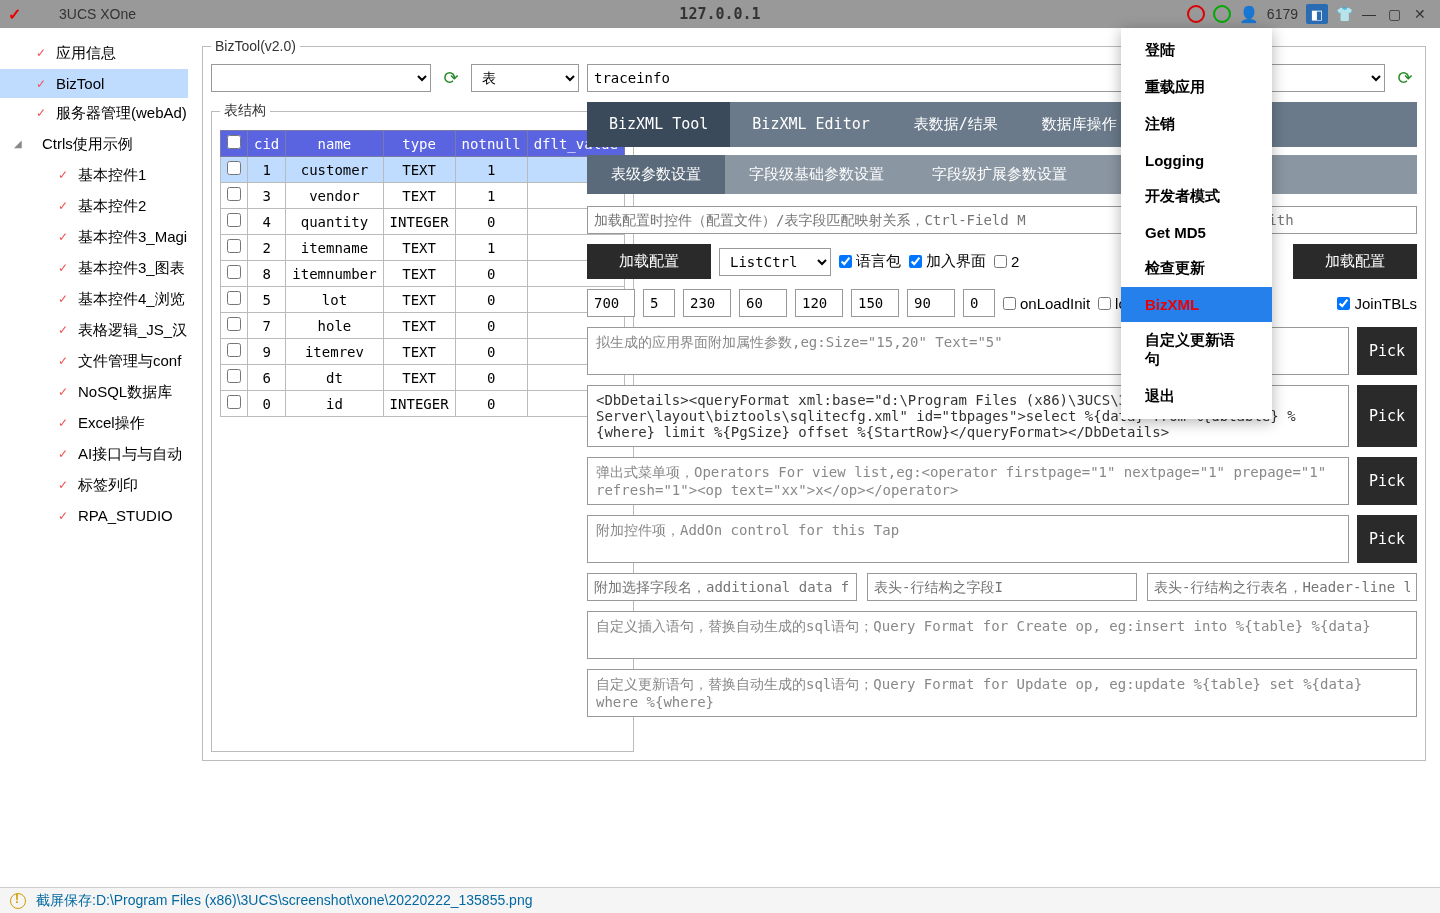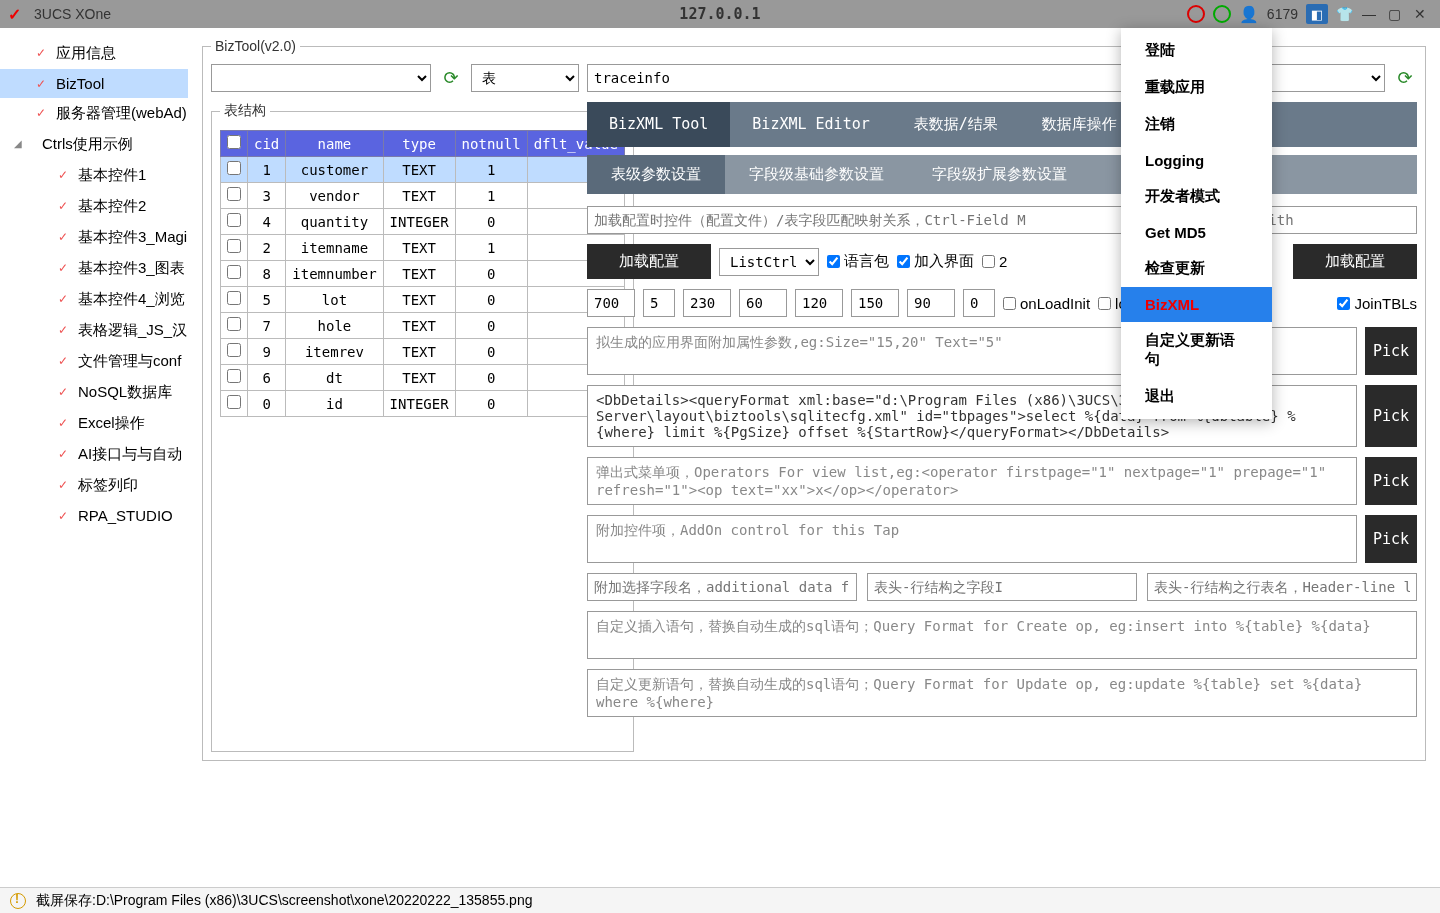--- a/index.html
+++ b/index.html
@@ -1,21 +1,21 @@
 <!DOCTYPE html>
 <html><head>
 <meta charset="utf-8">
 <style>
 * { box-sizing: border-box; margin: 0; padding: 0; font-family: "SimSun", "Microsoft YaHei", sans-serif; }
 body { width: 1440px; height: 913px; background: #fff; overflow: hidden; position: relative; }
 
 
 .titlebar { height: 28px; background: #999; display: flex; align-items: center; padding: 0 8px; color: #333; font-size: 13px; position: relative; }
 .titlebar .app-icon { width: 18px; height: 18px; margin-right: 8px; display: inline-block; color: #e00; font-weight: bold; font-size: 16px; }
-.titlebar .app-name { font-size: 14px; color: #333; }
+.titlebar .app-name { font-size: 14px; color: #333; margin-left: 25px; }
 .titlebar .center { position: absolute; left: 50%; transform: translateX(-50%); font-family: monospace; font-size: 15px; color: #333; font-weight: bold; }
 .titlebar .right { margin-left: auto; display: flex; align-items: center; gap: 8px; }
 .titlebar .circ { width: 18px; height: 18px; border-radius: 50%; border: 2px solid; display: inline-block; }
 .titlebar .num { font-size: 14px; color: #333; }
 .titlebar .win-icon { width: 18px; height: 16px; font-size: 14px; color: #333; cursor: pointer; }
 .titlebar .square-icon { width: 22px; height: 20px; background: #2a6cb3; display: flex; align-items: center; justify-content: center; color: #fff; border-radius: 2px; }
 
 
 .main { display: flex; height: 815px; }
 
@@ -70,32 +70,32 @@
 .form-row { display: flex; gap: 8px; align-items: center; margin-bottom: 10px; }
 .wide-input { flex: 1; }
 .btn-dark { background: #2a2a2a; color: #fff; border: none; padding: 8px 32px; font-size: 15px; cursor: pointer; font-family: "SimSun"; }
 .form-row label { display: flex; align-items: center; gap: 4px; font-size: 15px; }
 .num-in { width: 48px; }
 .num-in.sm { width: 32px; }
 
 .textarea-row { display: flex; gap: 8px; margin-bottom: 10px; }
 .textarea-row textarea, .textarea-row .ta { flex: 1; border: 1px solid #999; padding: 6px 8px; font-family: monospace; font-size: 14px; color: #888; resize: none; min-height: 48px; background: #fff; }
 .textarea-row .ta.filled { color: #333; }
-.textarea-row .pick-btn { width: 52px; background: #2a2a2a; color: #fff; border: none; font-size: 15px; cursor: pointer; font-family: monospace; }
+.textarea-row .pick-btn { width: 60px; background: #2a2a2a; color: #fff; border: none; font-size: 15px; cursor: pointer; font-family: monospace; }
 
 .triple-row { display: flex; gap: 10px; margin-bottom: 10px; }
 .triple-row input { flex: 1; color: #888; }
 
 
 .dropdown-menu { position: absolute; right: 168px; top: 0px; width: 151px; background: #fff; box-shadow: 0 3px 14px rgba(0,0,0,.3); z-index: 100; padding: 4px 0; }
 .dropdown-menu .mi { padding: 9px 24px; font-size: 15px; cursor: pointer; font-weight: bold; }
 .dropdown-menu .mi.active { background: #2680eb; color: #e00; }
 
 
-.statusbar { position: absolute; left: 0; right: 0; bottom: 0; height: 26px; background: #f5f5f5; border-top: 1px solid #ccc; display: flex; align-items: center; padding: 0 10px; font-family: monospace; font-size: 14px; color: #000000; gap: 10px; }
+.statusbar { position: absolute; left: 0; right: 0; bottom: 0; height: 26px; background: #f5f5f5; border-top: 1px solid #ccc; display: flex; align-items: center; padding: 0 10px; font-family: monospace; font-size: 14px; color: #0369a1; gap: 10px; }
 .statusbar .bulb { width: 16px; height: 16px; border: 1.5px solid #d49a00; border-radius: 50%; position: relative; }
 .statusbar .bulb::after { content: "!"; position: absolute; left: 4px; top: -2px; color: #d49a00; font-size: 12px; font-weight: bold; }
 </style>
 </head>
 <body>
 
 <div class="titlebar">
   <span class="app-icon">✓</span>
   <span class="app-name">3UCS XOne</span>
   <span class="center">127.0.0.1</span>
@@ -262,21 +262,21 @@
             <div class="subtab">字段级扩展参数设置</div>
           </div>
 
           <div class="form-row">
             <input type="text" class="wide-input" placeholder="加载配置时控件（配置文件）/表字段匹配映射关系，Ctrl-Field M" style="">
             <input type="text" style="width: 240px;" placeholder="idx attr with">
           </div>
 
           <div class="form-row">
             <button class="btn-dark">加载配置</button>
-            <select style="width:100px"><option>ListCtrl</option></select>
+            <select style="width:112px"><option>ListCtrl</option></select>
             <label>
                 <input type="checkbox" checked="" style=""> 
                 <span>语言包</span>
               </label>
             <label>
                 <input type="checkbox" checked="" style=""> 
                 <span>加入界面</span>
               </label>
             <label>
                 <input type="checkbox" style=""> 

